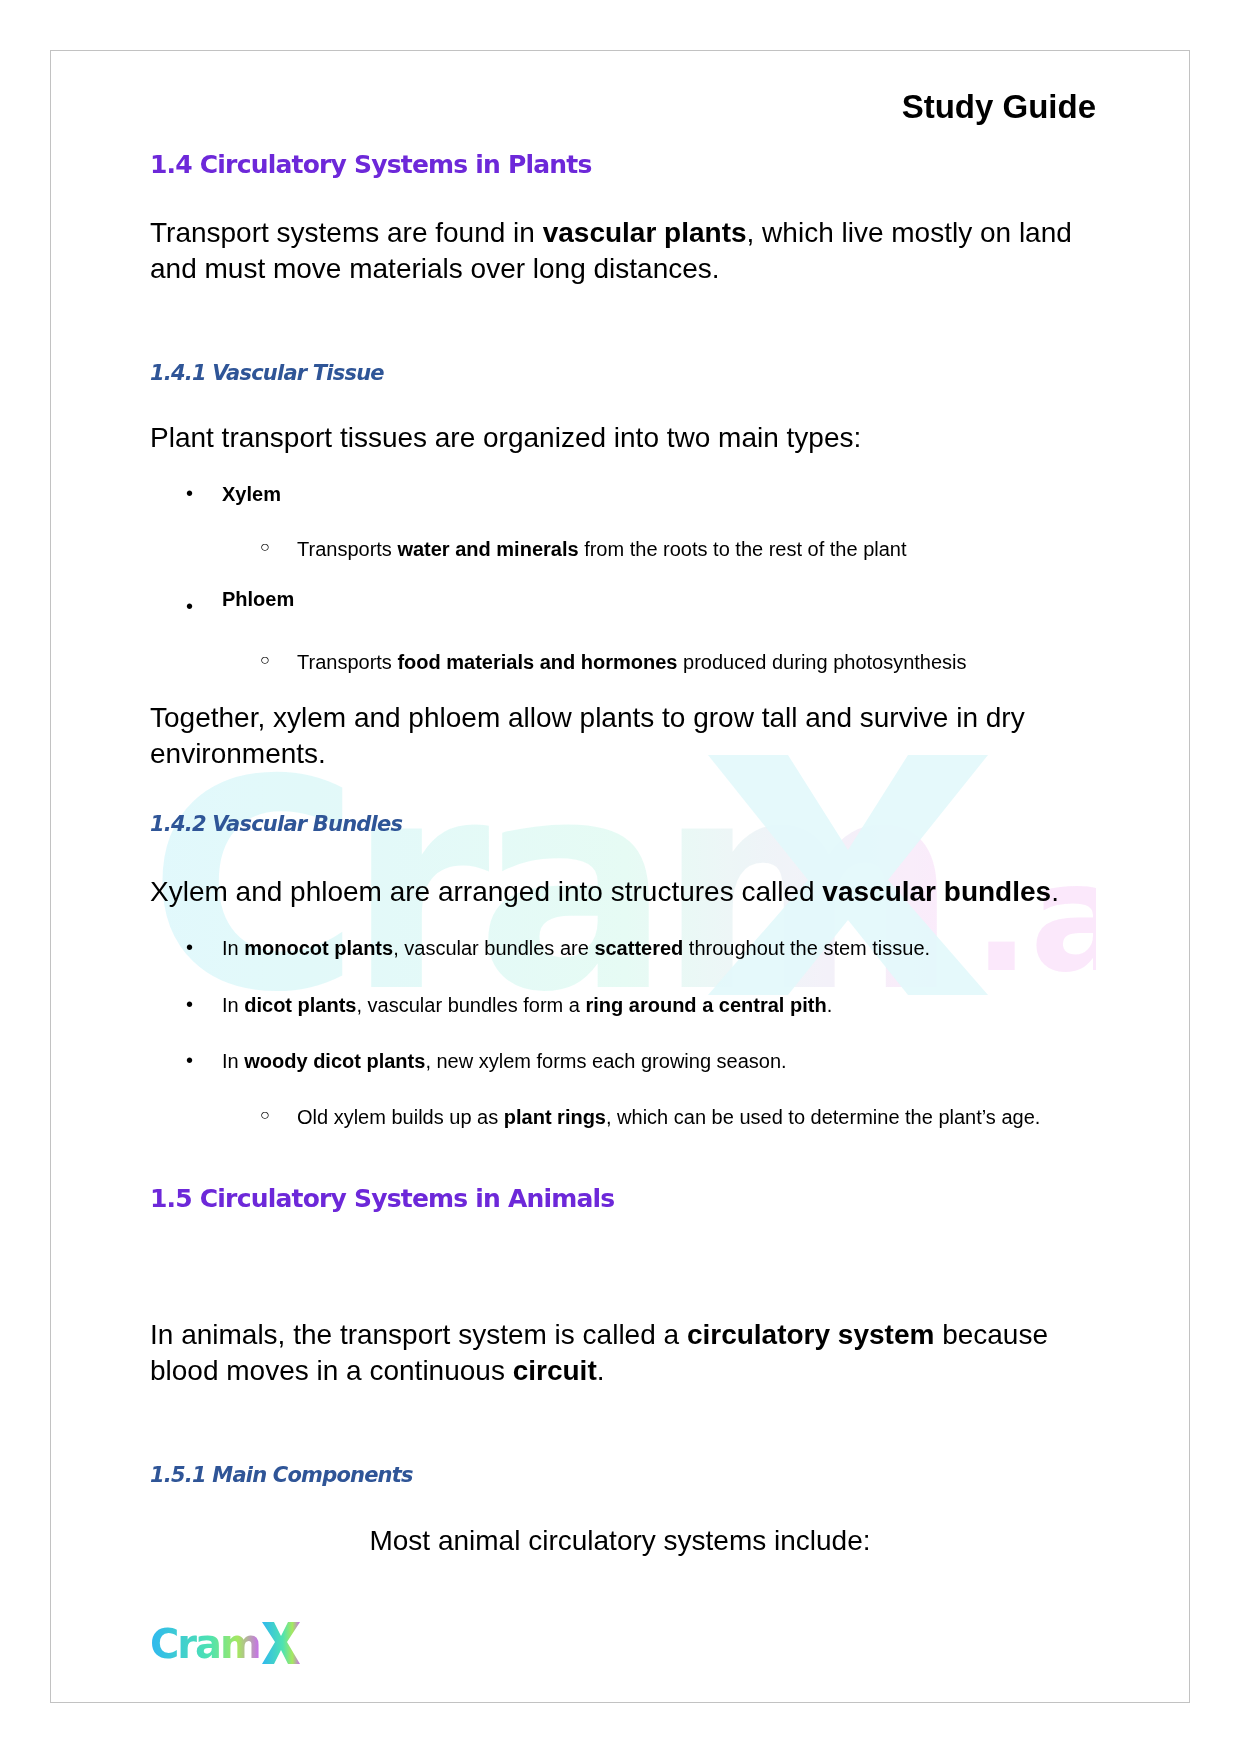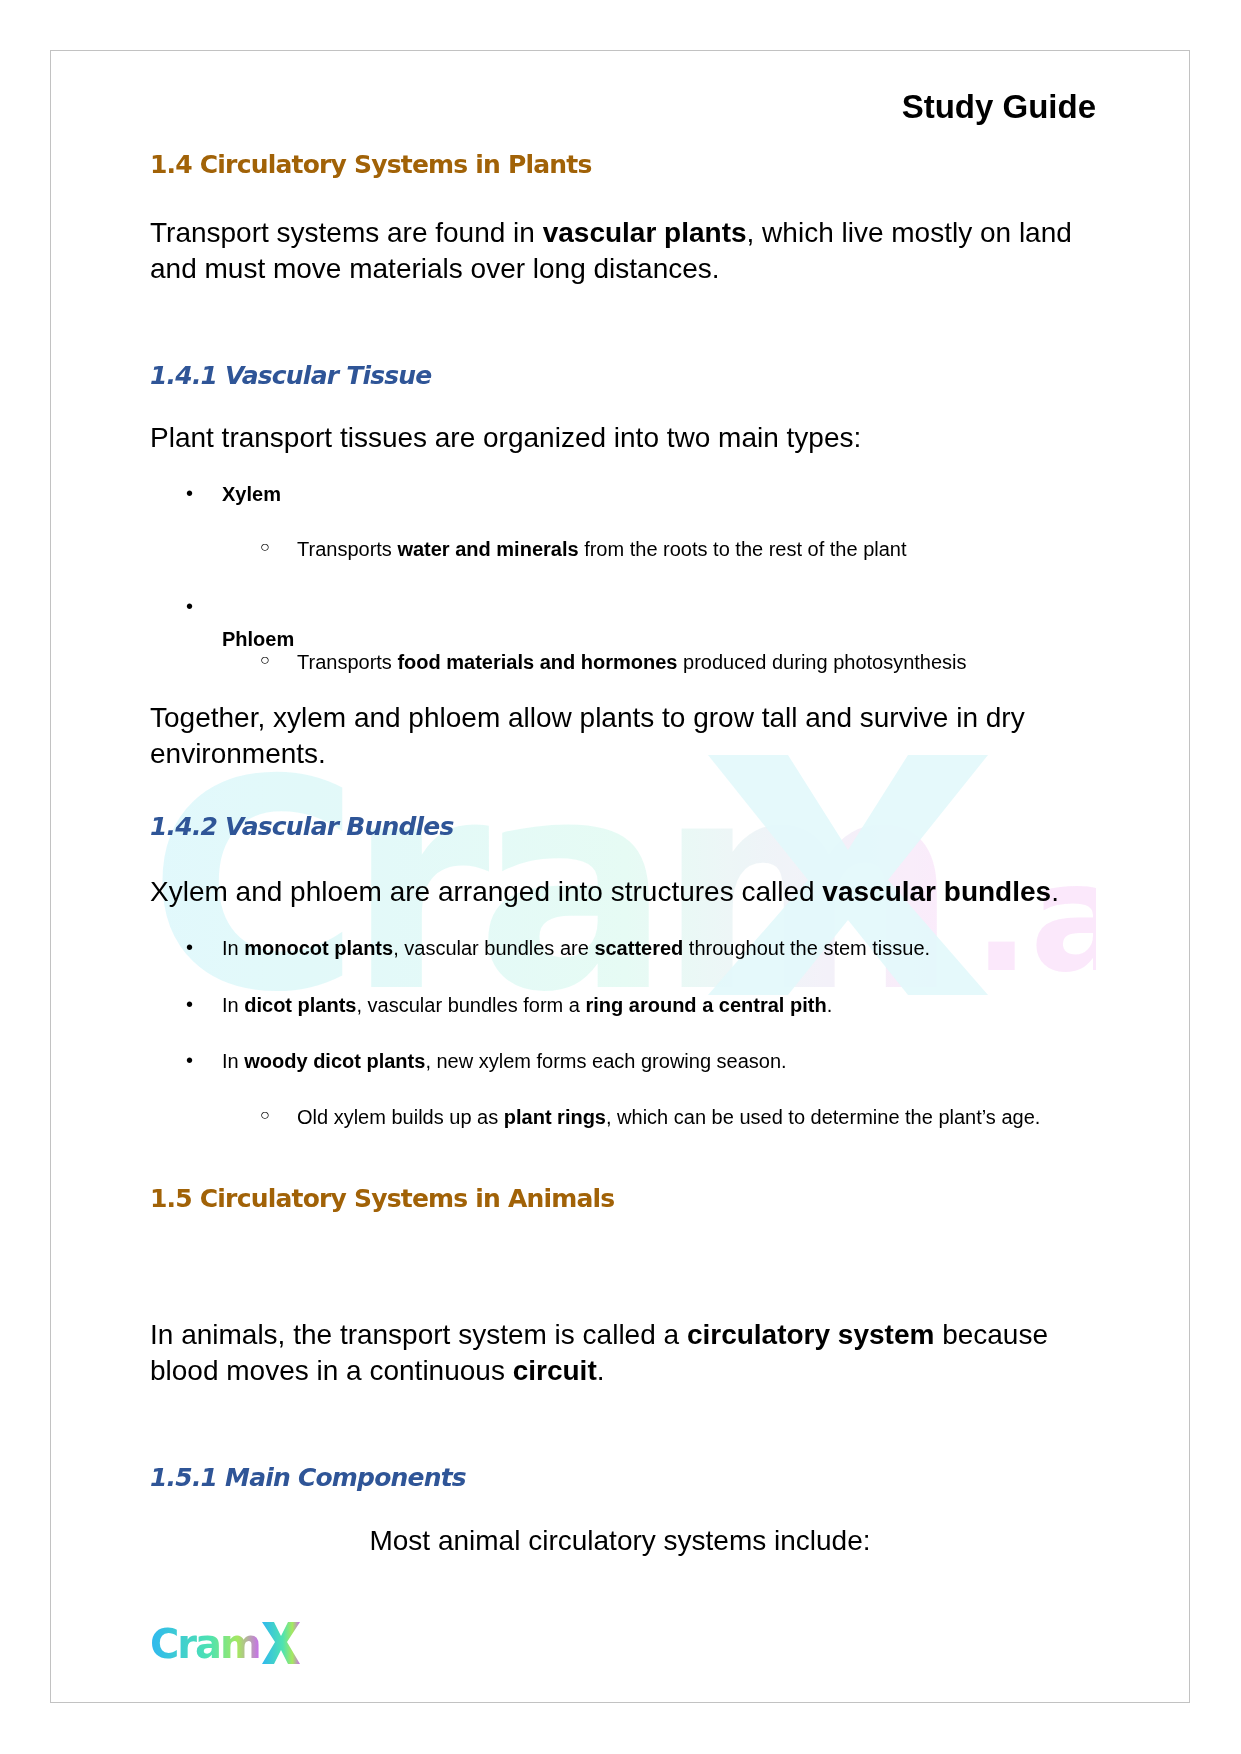--- a/index.html
+++ b/index.html
@@ -1,21 +1,21 @@
 <!DOCTYPE html>
 <html><head>
   <meta charset="utf-8">
   <style>
     html, body { margin: 0; padding: 0; background: #ffffff; }
     body { width: 1241px; height: 1754px; position: relative; overflow: hidden; font-family: "Liberation Sans", sans-serif; color: #000; }
     .page-frame { position: absolute; left: 50px; top: 50px; width: 1140px; height: 1653px; border: 1.5px solid #c2c2c2; box-sizing: border-box; }
     .watermark { position: absolute; left: 148px; top: 755px; width: 948px; height: 240px; pointer-events: none; }
     .header-title { position: absolute; right: 145px; top: 88px; font-size: 33px; font-weight: bold; }
-    .h1 { position: absolute; left: 150px; color: #a16207; font-family: "DejaVu Sans", sans-serif; font-weight: bold; font-size: 25px; letter-spacing: -0.8px; }
-    .h2 { position: absolute; left: 150px; color: #2f5597; font-family: "DejaVu Sans", sans-serif; font-weight: bold; font-style: italic; font-size: 25px; letter-spacing: -0.8px; }
+    .h1 { position: absolute; left: 150px; color: #6d28d9; font-family: "DejaVu Sans", sans-serif; font-weight: bold; font-size: 25px; letter-spacing: -0.8px; }
+    .h2 { position: absolute; left: 150px; color: #2f5597; font-family: "DejaVu Sans", sans-serif; font-weight: bold; font-style: italic; font-size: 21px; letter-spacing: -0.8px; }
     .p { position: absolute; left: 150px; width: 940px; font-size: 28px; line-height: 36px; }
     .li { position: absolute; font-size: 20px; line-height: 36px; }
     .bullet { position: absolute; font-size: 20px; }
     b { font-weight: bold; }
     .logo { position: absolute; left: 150px; top: 1618px; width: 150px; height: 48px; }
   </style>
 </head>
 <body>
 
 <div class="page-frame"></div>
@@ -44,21 +44,21 @@
 <div class="p" style="top:420px;">Plant transport tissues are organized into two main types:</div>
 
 <span class="bullet" style="left:186px; top:482px;">•</span>
 <div class="li" style="left:222px; top:476px;"><b>Xylem</b></div>
 <span class="bullet" style="left:260px; top:538px; font-size:16px;">○</span>
 <div class="li" style="left:297px; top:531px;">
   <span>Transports </span><b>water and minerals</b><span> from the roots to the rest of the plant</span>
 </div>
 
 <span class="bullet" style="left:186px; top:595px;">•</span>
-<div class="li" style="left:222px; top:621px;"><b>Phloem</b></div>
+<div class="li" style="left:222px; top:581px;"><b>Phloem</b></div>
 <span class="bullet" style="left:260px; top:651px; font-size:16px;">○</span>
 <div class="li" style="left:297px; top:644px;">
   <span>Transports </span><b>food materials and hormones</b><span> produced during photosynthesis</span>
 </div>
 
 <div class="p" style="top:700px;">Together, xylem and phloem allow plants to grow tall and survive in dry environments.</div>
 
 <div class="h2" style="top:812px;">1.4.2 Vascular Bundles</div>
 <div class="p" style="top:874px;">
   <span>Xylem and phloem are arranged into structures called </span><b>vascular bundles</b><span>.</span>

